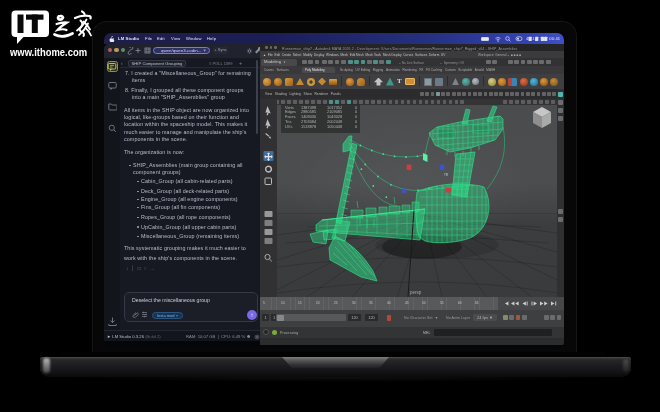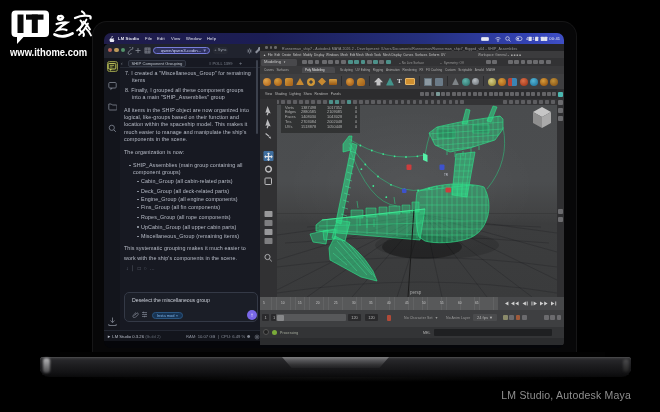--- a/index.html
+++ b/index.html
@@ -607,21 +607,20 @@
       </div>
     </div>
   </div>
   <div id="hinge"></div>
   <div id="deck">
       <div class="hl-l"></div>
       <div class="hl-r"></div>
       <div id="scoop"></div>
     </div>
   <div id="undershadow"></div>
-  <div id="caption">LM Studio, Autodesk Maya</div>
   <div id="logo"><svg width="180" height="70" viewBox="0 0 180 70">
     <path d="M11.5,14.5 q0,-4 4,-4 h29.5 q4,0 4,4 v18.5 q0,4 -4,4 h-21.5 l-6.5,7 v-7 h-1.5 q-4,0 -4,-4 z" fill="#fff"></path>
     <g fill="#080808">
           <rect x="17.5" y="14.5" width="6" height="18.5"></rect>
           <rect x="26" y="14.5" width="17.5" height="5.2"></rect>
           <rect x="31.8" y="14.5" width="6" height="18.5"></rect>
         </g>
     <g stroke="#fff" fill="none" stroke-linecap="round">
       <path d="M58.5,16.5 q3.5,-1.5 4.5,1 q-1,2.5 -4,2 q-1.8,-1.5 -0.5,-3" stroke-width="2.6"></path>
       <path d="M56.5,24 q6,-2 10.5,-1.5 q-6.5,4 -9.5,7.5 q6,-1.5 9,0" stroke-width="2.2"></path>

